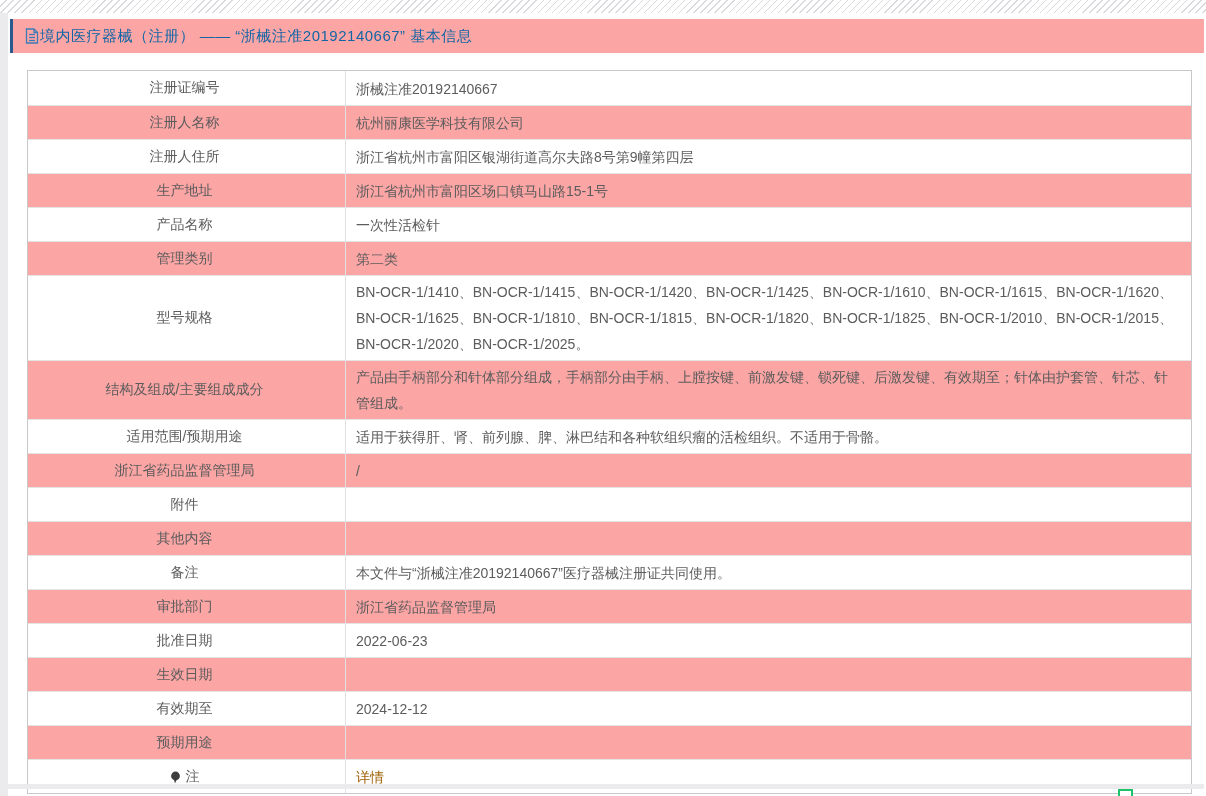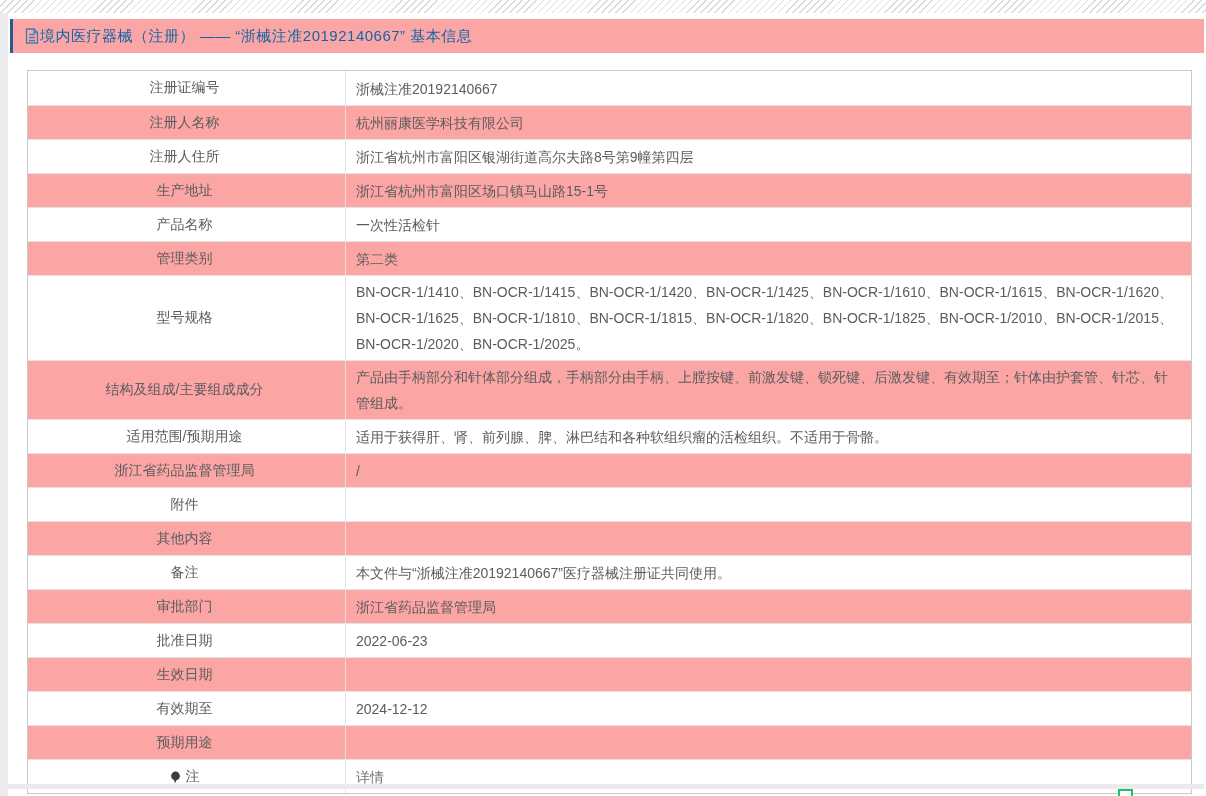--- a/index.html
+++ b/index.html
@@ -46,21 +46,21 @@
     border-right:1px solid #e0e0e0;
     color:#5c5c5c; font-size:14px; text-align:right;
   }
   .cell-value {
     flex:1 1 auto;
     display:flex; align-items:flex-end;
     padding:3px 16px 3px 10px;
     color:#5c5c5c; font-size:14px; line-height:26px;
     word-break:break-all;
   }
-  .cell-value a { color:#737373; text-decoration:none; cursor:pointer; }
+  .cell-value a { color:#a16207; text-decoration:none; cursor:pointer; }
   .label-icon { display:inline-flex; align-items:center; position:relative; top:1px; }
   .bottom-strip {
     position:absolute; left:8px; top:784px; width:1196px; height:5px;
     background:#ebebed;
   }
   .green-box {
     position:absolute; left:1118px; top:789px; width:15px; height:12px;
     border:2px solid #1fc26b; background:#ffffff;
   }
 </style>

